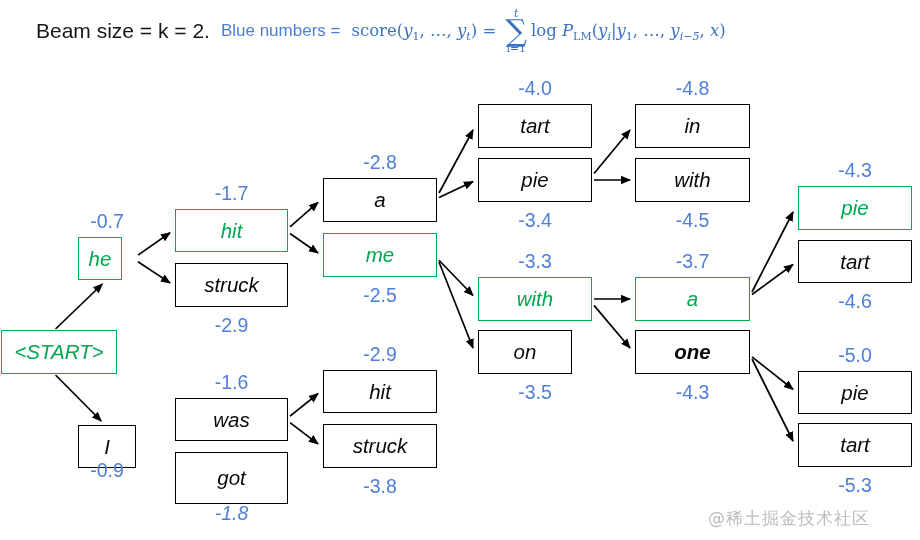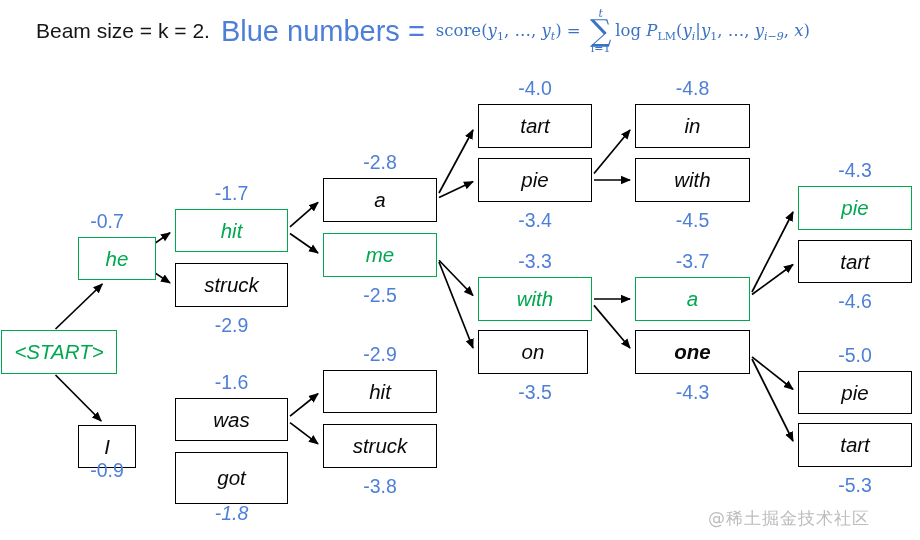--- a/index.html
+++ b/index.html
@@ -11,21 +11,21 @@
   html,body{margin:0;padding:0;background:#fff;}
   #canvas{
     position:relative;width:920px;height:540px;background:#ffffff;
     overflow:hidden;font-family:"Liberation Sans",sans-serif;
   }
   .hdr{
     position:absolute;left:36px;top:0;height:62px;
     display:flex;align-items:center;gap:11px;white-space:nowrap;
   }
   .hdr-black{font-size:21px;color:#161616;}
-  .hdr-blue{font-size:29px;color:var(--blue);}
+  .hdr-blue{font-size:17px;color:var(--blue);}
   .formula{
     font-family:"DejaVu Serif",serif;font-size:16.5px;color:var(--fblue);
     display:inline-block;white-space:nowrap;
   }
   .fi{font-style:italic;}
   .fs{font-size:11px;vertical-align:-4px;}
   .fsum{
     display:inline-flex;flex-direction:column;align-items:center;
     vertical-align:middle;margin:0 4px;line-height:1;
   }
@@ -55,21 +55,21 @@
 
 <div id="canvas">
 
   <div class="hdr">
     <span class="hdr-black">Beam size = k = 2.</span>
     <span class="hdr-blue">Blue numbers =</span>
     <span class="formula"><span>score(</span><span class="fi">y</span><span class="fs">1</span><span>, …, </span><span class="fi">y</span><span class="fs fi">t</span><span>) = </span><span class="fsum">
           <span class="fst">t</span>
           <span class="fsg">∑</span>
           <span class="fsb">i=1</span>
-        </span><span>log </span><span class="fi">P</span><span class="fs">LM</span><span>(</span><span class="fi">y</span><span class="fs fi">i</span><span>|</span><span class="fi">y</span><span class="fs">1</span><span>, …, </span><span class="fi">y</span><span class="fs fi">i−9</span><span>, </span><span class="fi">x</span><span>)</span></span>
+        </span><span>log </span><span class="fi">P</span><span class="fs">LM</span><span>(</span><span class="fi">y</span><span class="fs fi">i</span><span>|</span><span class="fi">y</span><span class="fs">1</span><span>, …, </span><span class="fi">y</span><span class="fs fi">i−5</span><span>, </span><span class="fi">x</span><span>)</span></span>
   </div>
 
   <svg id="edges-svg" width="920" height="540">
     <defs>
       <marker id="ah" markerUnits="userSpaceOnUse" markerWidth="11" markerHeight="11" refX="9" refY="5" orient="auto">
         <path d="M0,0.8 L10,5 L0,9.2 z"></path>
       </marker>
     </defs>
   <line x1="55.519999999999996" y1="329" x2="102.36" y2="284" marker-end="url(#ah)"></line>
       <line x1="55.519999999999996" y1="375" x2="101.2" y2="421" marker-end="url(#ah)"></line>
@@ -88,21 +88,21 @@
       <line x1="594" y1="299" x2="630" y2="299" marker-end="url(#ah)"></line>
       <line x1="594" y1="305.36" x2="630" y2="348" marker-end="url(#ah)"></line>
       <line x1="752" y1="292" x2="793" y2="212" marker-end="url(#ah)"></line>
       <line x1="752" y1="294.5" x2="793" y2="264.5" marker-end="url(#ah)"></line>
       <line x1="752" y1="356.86" x2="793" y2="389.26" marker-end="url(#ah)"></line>
       <line x1="752" y1="359" x2="793" y2="441" marker-end="url(#ah)"></line>
     </svg>
 
   <div id="diagram">
       <div class="node green" style="left: 1px; top: 330px; width: 116px; height: 44px;">&lt;START&gt;</div>
-      <div class="node green" style="left: 78px; top: 237px; width: 78px; height: 43px;">he</div>
+      <div class="node green" style="left: 78px; top: 237px; width: 44px; height: 43px;">he</div>
       <div class="score" style="left: 70px; width: 74px; top: 211px;">-0.7</div>
       <div class="node" style="left: 78px; top: 425px; width: 58px; height: 43px;">I</div>
       <div class="score" style="left: 70px; width: 74px; top: 460px;">-0.9</div>
       <div class="node green" style="left: 175px; top: 209px; width: 113px; height: 43px;">hit</div>
       <div class="score" style="left: 167px; width: 129px; top: 183px;">-1.7</div>
       <div class="node" style="left: 175px; top: 263px; width: 113px; height: 44px;">struck</div>
       <div class="score" style="left: 167px; width: 129px; top: 315px;">-2.9</div>
       <div class="node" style="left: 175px; top: 398px; width: 113px; height: 43px;">was</div>
       <div class="score" style="left: 167px; width: 129px; top: 372px;">-1.6</div>
       <div class="node" style="left: 175px; top: 452px; width: 113px; height: 52px;">got</div>
@@ -114,21 +114,21 @@
       <div class="node" style="left: 323px; top: 370px; width: 114px; height: 43px;">hit</div>
       <div class="score" style="left: 315px; width: 130px; top: 344px;">-2.9</div>
       <div class="node" style="left: 323px; top: 424px; width: 114px; height: 44px;">struck</div>
       <div class="score" style="left: 315px; width: 130px; top: 476px;">-3.8</div>
       <div class="node" style="left: 478px; top: 104px; width: 114px; height: 44px;">tart</div>
       <div class="score" style="left: 470px; width: 130px; top: 78px;">-4.0</div>
       <div class="node" style="left: 478px; top: 158px; width: 114px; height: 44px;">pie</div>
       <div class="score" style="left: 470px; width: 130px; top: 210px;">-3.4</div>
       <div class="node green" style="left: 478px; top: 277px; width: 114px; height: 44px;">with</div>
       <div class="score" style="left: 470px; width: 130px; top: 251px;">-3.3</div>
-      <div class="node" style="left: 478px; top: 330px; width: 110px; height: 44px;">on</div>
+      <div class="node" style="left: 478px; top: 330px; width: 94px; height: 44px;">on</div>
       <div class="score" style="left: 470px; width: 130px; top: 382px;">-3.5</div>
       <div class="node" style="left: 635px; top: 104px; width: 115px; height: 44px;">in</div>
       <div class="score" style="left: 627px; width: 131px; top: 78px;">-4.8</div>
       <div class="node" style="left: 635px; top: 158px; width: 115px; height: 44px;">with</div>
       <div class="score" style="left: 627px; width: 131px; top: 210px;">-4.5</div>
       <div class="node green" style="left: 635px; top: 277px; width: 115px; height: 44px;">a</div>
       <div class="score" style="left: 627px; width: 131px; top: 251px;">-3.7</div>
       <div class="node" style="left: 635px; top: 330px; width: 115px; height: 44px; font-weight: bold;">one</div>
       <div class="score" style="left: 627px; width: 131px; top: 382px;">-4.3</div>
       <div class="node green" style="left: 798px; top: 186px; width: 114px; height: 44px;">pie</div>

